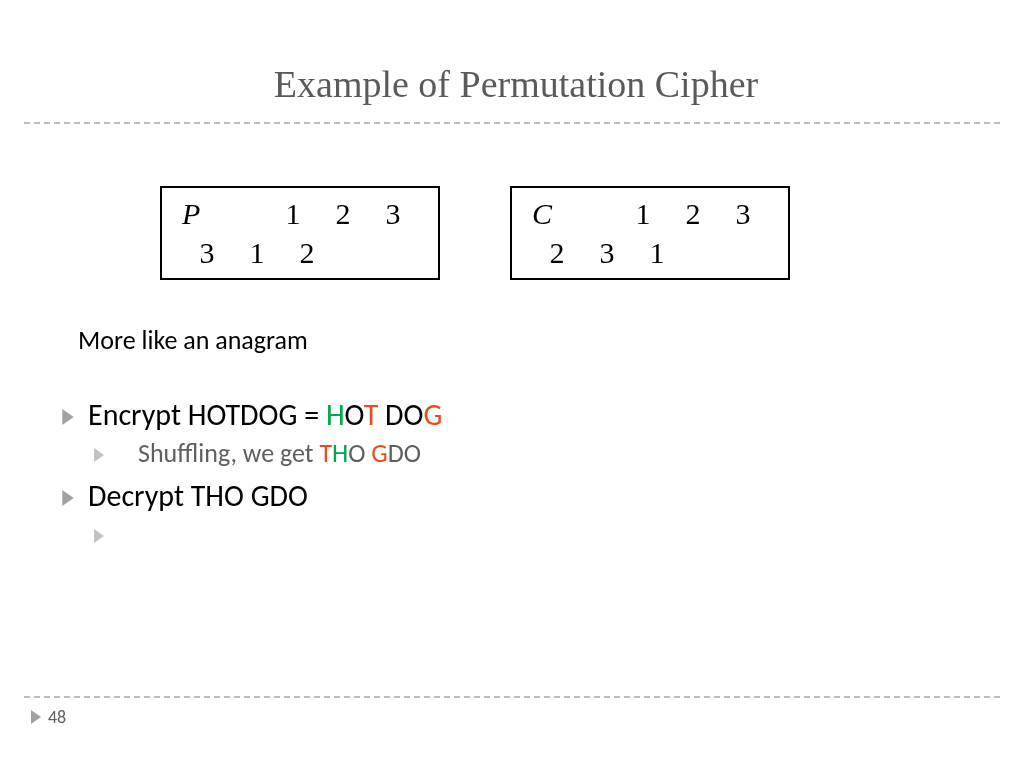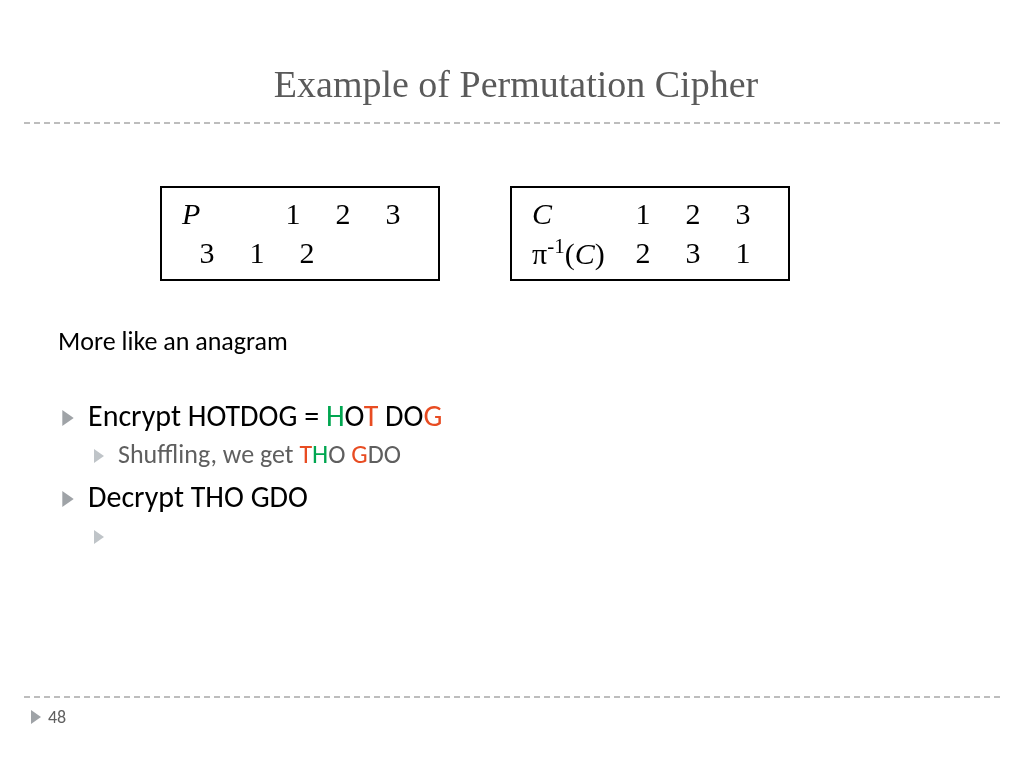--- a/index.html
+++ b/index.html
@@ -49,34 +49,34 @@
   }
   .perm-cell {
     width: 50px;
     text-align: center;
   }
   .italic { font-style: italic; }
   .pi { font-family: "Times New Roman", serif; }
   .sup { font-size: 0.7em; vertical-align: super; }
   .note {
     margin-top: 44px;
-    margin-left: 58px;
+    margin-left: 78px;
     font-size: 26px;
     color: #000;
   }
   .content {
     margin-top: 40px;
     margin-left: 62px;
   }
   .li-1, .li-2 {
     display: flex;
     align-items: flex-start;
   }
   .li-1 { font-size: 30px; color: #000; margin-bottom: 4px;}
-  .li-2 { font-size: 26px; color: #5f5f5f; margin-left: 32px; margin-bottom: 8px;}
+  .li-2 { font-size: 26px; color: #5f5f5f; margin-left: 32px; margin-bottom: 8px; gap: 20px;}
   .bullet-1, .bullet-2 {
     display: inline-block;
     margin-right: 14px;
   }
   .bullet-1 svg { width:12px; height:16px; }
   .bullet-2 svg { width:10px; height:14px; }
   .green { color: #00a650; }
   .red { color: #e84c22; }
   .footer {
     position: absolute;
@@ -123,21 +123,20 @@
   </div>
 
   <div class="perm-box">
     <div class="perm-row">
       <span class="perm-label italic">C</span>
       <span class="perm-cell">1</span>
       <span class="perm-cell">2</span>
       <span class="perm-cell">3</span>
     </div>
     <div class="perm-row">
-      <span class="perm-label"><span class="pi">π</span><span class="sup">-1</span><span>(</span><span class="italic">C</span><span>)</span></span>
       <span class="perm-cell">2</span>
       <span class="perm-cell">3</span>
       <span class="perm-cell">1</span>
     </div>
   </div>
 </div>
 
 <div class="note">More like an anagram</div>
 
 <div class="content">

